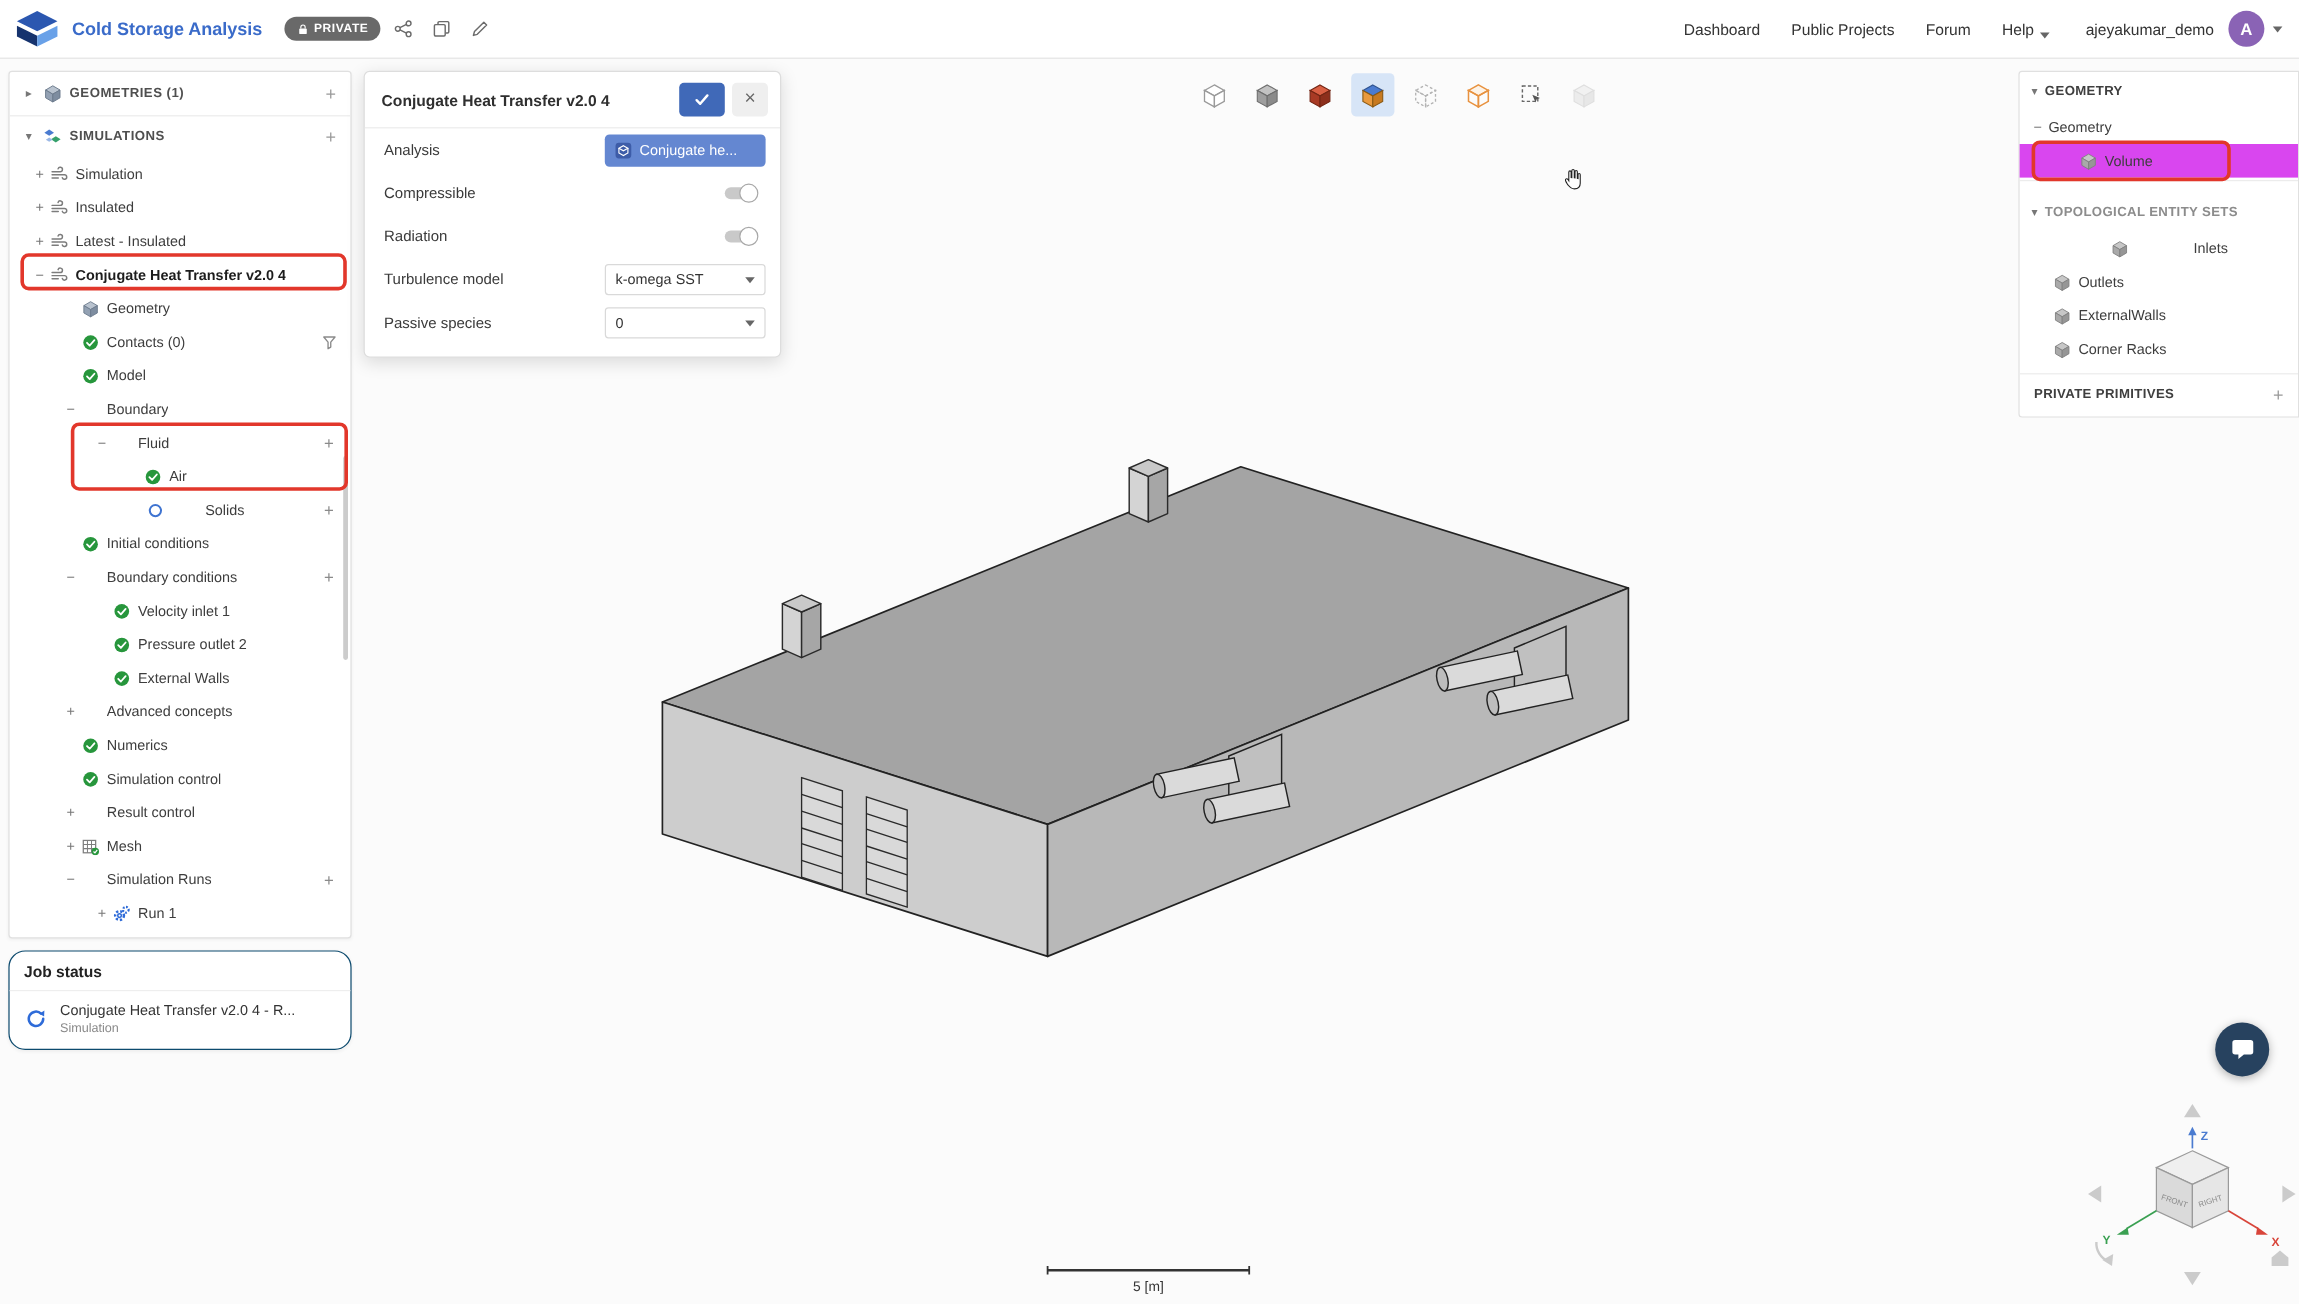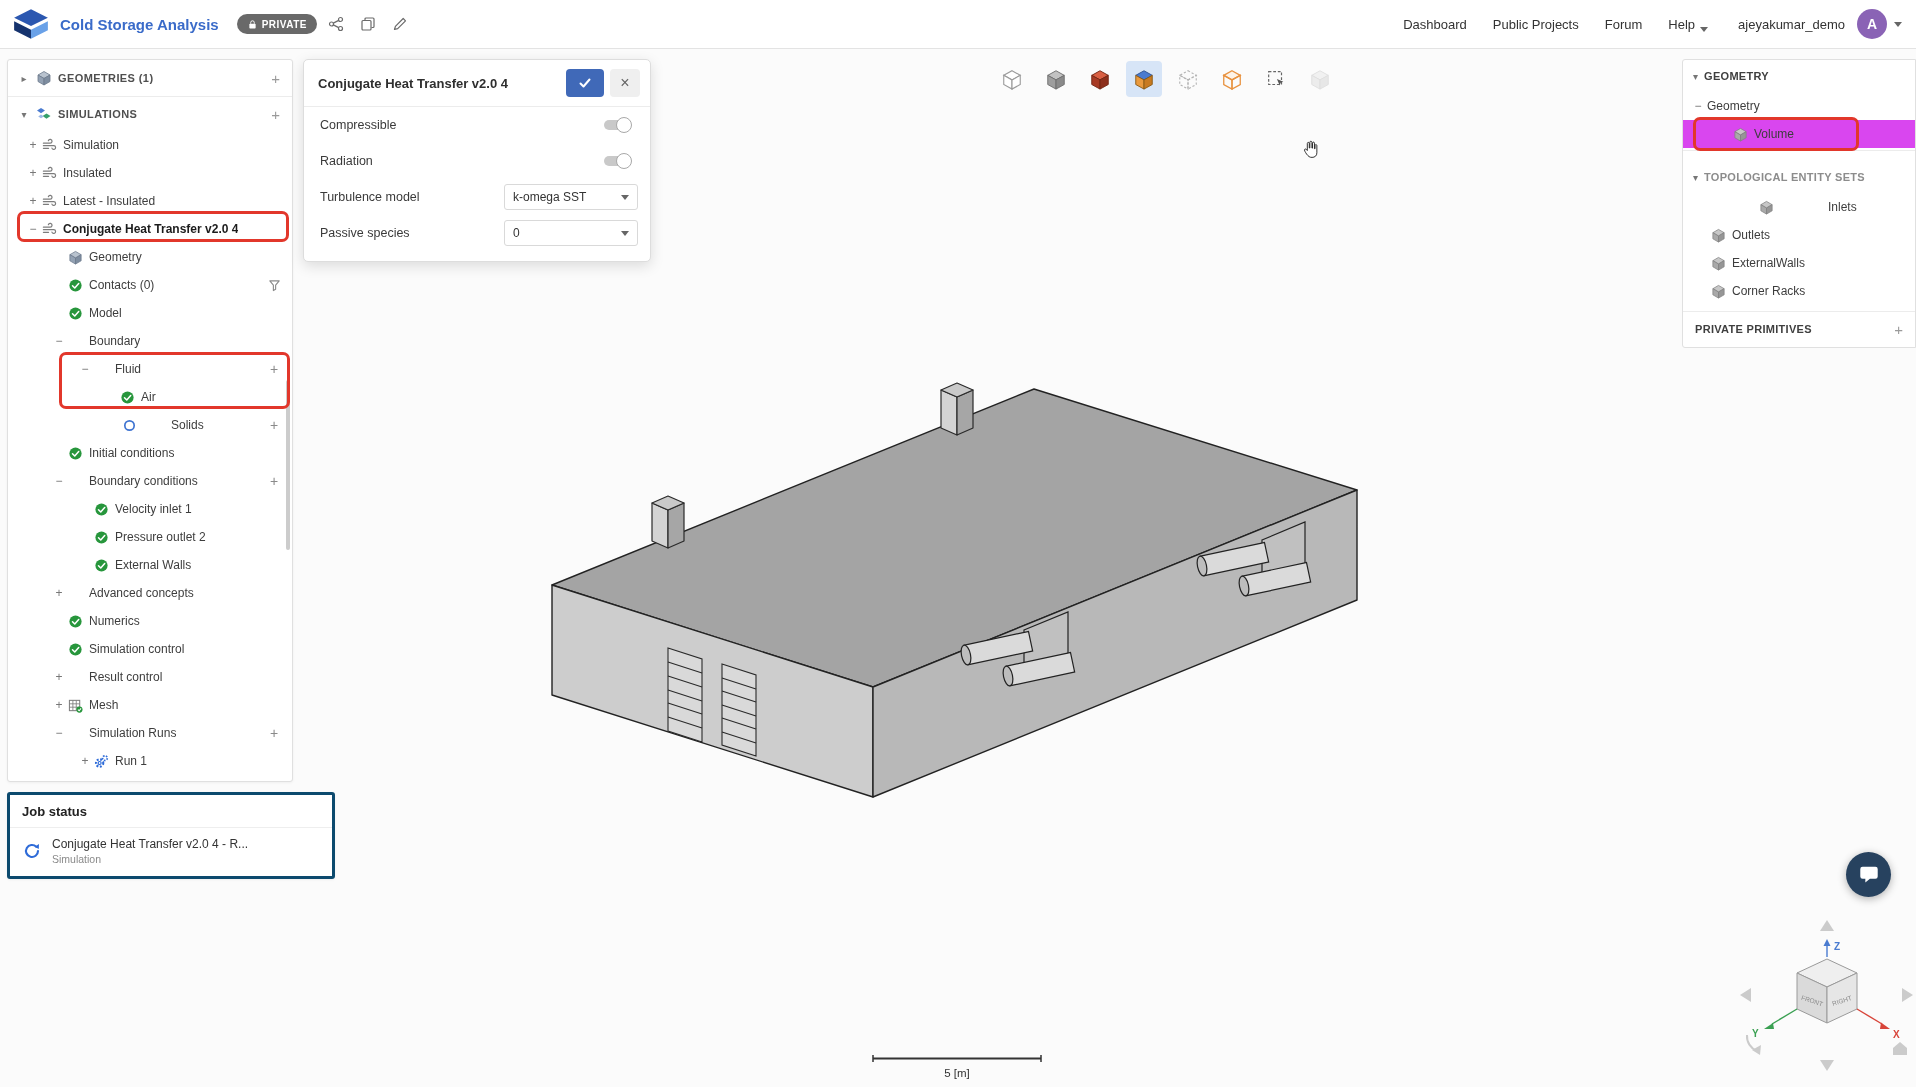--- a/index.html
+++ b/index.html
@@ -43,22 +43,22 @@
   .expander{width:18px;min-width:18px;color:#777;font-size:12px;text-align:center}
   .tree-ic{width:15px;min-width:15px;height:15px;margin-right:6px;flex:none}
   .tree-label{font-size:12px;color:#3d3d3d;white-space:nowrap;overflow:hidden;text-overflow:ellipsis}
   .tree-row.bold .tree-label{font-weight:bold;color:#1c1c1c}
   .tree-row.sel{background:#d946ef}
   .row-plus{margin-left:auto;color:#8a8a8a;font-size:14px;width:16px;text-align:center}
   .row-filter{margin-left:auto;width:15px;height:15px}
   .scroll-thumb{position:absolute;right:2px;top:320px;width:4px;height:170px;background:#ccc;border-radius:2px}
 
   
-  .job-card{position:absolute;left:7px;top:792px;width:328px;background:#fff;border:3px solid #0c4a6e;
-            border-radius:3px;box-shadow:0 1px 3px rgba(0,0,0,.05);z-index:5;box-sizing:border-box}
+  .job-card{position:absolute;left:7px;top:792px;width:286px;background:#fff;border:1px solid #0c4a6e;
+            border-radius:14px;box-shadow:0 1px 3px rgba(0,0,0,.05);z-index:5;box-sizing:border-box}
   .job-head{font-size:13px;font-weight:bold;color:#222;padding:9px 12px 8px;border-bottom:1px solid #eee}
   .job-item{display:flex;align-items:center;gap:10px;padding:9px 12px 11px;cursor:pointer}
   .job-ic{width:20px;height:20px;flex:none}
   .job-t{font-size:12px;color:#333;white-space:nowrap;overflow:hidden;text-overflow:ellipsis;max-width:230px}
   .job-s{font-size:10.5px;color:#8a8a8a;margin-top:2px}
 
   
   .settings-panel{position:absolute;left:303px;top:59px;width:346px;background:#fff;border:1px solid #ddd;
                   border-radius:5px;box-shadow:0 4px 14px rgba(0,0,0,.13);z-index:8;padding-bottom:10px}
   .sp-header{display:flex;align-items:center;height:46px;padding:0 10px 0 14px;border-bottom:1px solid #ececec}
@@ -613,20 +613,29 @@
     <span class="sp-title">Conjugate Heat Transfer v2.0 4</span>
     <button class="sp-check">
       <svg width="16" height="16" viewBox="0 0 16 16">
           <polyline points="3.5,8.5 6.5,11.5 12.5,4.5" fill="none" stroke="#fff" stroke-width="2" stroke-linecap="round" stroke-linejoin="round"></polyline>
         </svg>
     </button>
     <button class="sp-close"><span>×</span></button>
   </div>
   <div id="settings-rows">
       <div class="panel-row">
+        <span class="panel-label">Analysis</span>
+        <button class="analysis-btn">
+          <svg class="btn-ic">
+            <use href="#i-cht"></use>
+          </svg>
+          <span class="btn-text">Conjugate he...</span>
+        </button>
+      </div>
+      <div class="panel-row">
         <span class="panel-label">Compressible</span>
         <div class="toggle off">
           <span class="knob"></span>
         </div>
       </div>
       <div class="panel-row">
         <span class="panel-label">Radiation</span>
         <div class="toggle off">
           <span class="knob"></span>
         </div>

